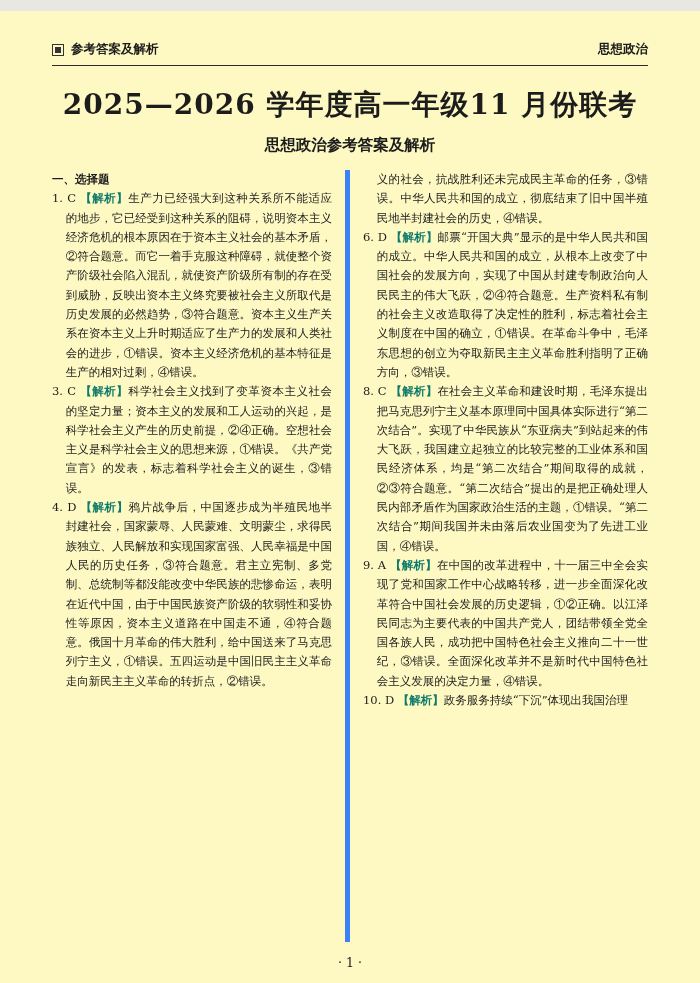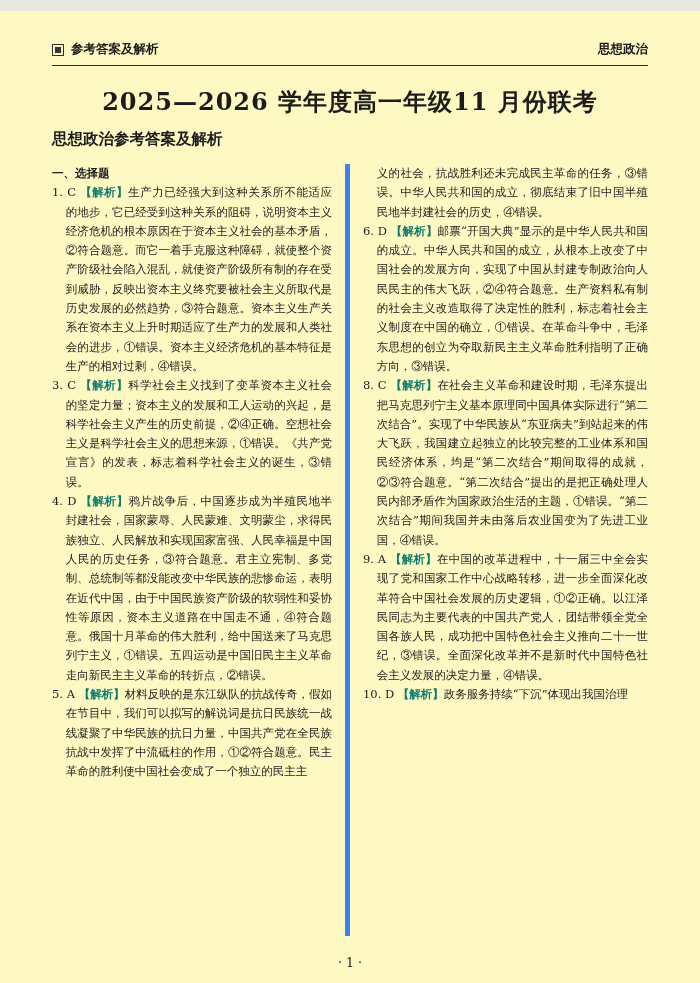--- a/index.html
+++ b/index.html
@@ -24,25 +24,25 @@
     border-bottom:1.5px solid #2b2b2b;
     font-size:12.5px; font-weight:bold;
   }
   .header-left { display:flex; align-items:center; gap:7px; }
   .logo-box {
     width:12px; height:12px; border:1.5px solid #333;
     display:inline-block; position:relative; flex:0 0 auto;
   }
   .logo-box::after { content:""; position:absolute; inset:2px; background:#333; }
   h1.title {
-    text-align:center; font-size:24px; font-weight:bold;
+    text-align:center; font-size:28px; font-weight:bold;
     margin-top:20px; letter-spacing:1px;
   }
   h2.subtitle {
-    text-align:left; font-size:15.5px; font-weight:bold;
+    text-align:center; font-size:15.5px; font-weight:bold;
     margin-top:11px; margin-bottom:14px;
   }
   .columns { display:flex; height:772px; overflow:hidden; }
   .col {
     width:50%;
     font-size:11.5px; line-height:19.3px;
     text-align:justify;
     overflow:hidden;
   }
   .col-left  { padding-right:13px; border-right:5px solid #3b82f6; }
@@ -72,21 +72,20 @@
   <h1 class="title">2025—2026 学年度高一年级11 月份联考</h1>
   <h2 class="subtitle">思想政治参考答案及解析</h2>
 
   <div class="columns">
     <div class="col col-left">
       <p class="section-heading">一、选择题</p>
       <div id="col-left-items">
           <p class="item"><span class="num">1. C </span><span class="tag">【解析】</span><span class="body">生产力已经强大到这种关系所不能适应的地步，它已经受到这种关系的阻碍，说明资本主义经济危机的根本原因在于资本主义社会的基本矛盾，②符合题意。而它一着手克服这种障碍，就使整个资产阶级社会陷入混乱，就使资产阶级所有制的存在受到威胁，反映出资本主义终究要被社会主义所取代是历史发展的必然趋势，③符合题意。资本主义生产关系在资本主义上升时期适应了生产力的发展和人类社会的进步，①错误。资本主义经济危机的基本特征是生产的相对过剩，④错误。</span></p>
           <p class="item"><span class="num">3. C </span><span class="tag">【解析】</span><span class="body">科学社会主义找到了变革资本主义社会的坚定力量；资本主义的发展和工人运动的兴起，是科学社会主义产生的历史前提，②④正确。空想社会主义是科学社会主义的思想来源，①错误。《共产党宣言》的发表，标志着科学社会主义的诞生，③错误。</span></p>
           <p class="item"><span class="num">4. D </span><span class="tag">【解析】</span><span class="body">鸦片战争后，中国逐步成为半殖民地半封建社会，国家蒙辱、人民蒙难、文明蒙尘，求得民族独立、人民解放和实现国家富强、人民幸福是中国人民的历史任务，③符合题意。君主立宪制、多党制、总统制等都没能改变中华民族的悲惨命运，表明在近代中国，由于中国民族资产阶级的软弱性和妥协性等原因，资本主义道路在中国走不通，④符合题意。俄国十月革命的伟大胜利，给中国送来了马克思列宁主义，①错误。五四运动是中国旧民主主义革命走向新民主主义革命的转折点，②错误。</span></p>
-          <p class="item"><span class="num">5. A </span><span class="tag">【解析】</span><span class="body">材料反映的是东江纵队的抗战传奇，假如在节目中，我们可以拟写的解说词是抗日民族统一战线凝聚了中华民族的抗日力量，中国共产党在全民族抗战中发挥了中流砥柱的作用，①②符合题意。民主革命的胜利使中国社会变成了一个独立的民主主</span></p>
         </div>
     </div>
     <div class="col col-right">
       <div id="col-right-items">
           <p class="item cont"><span class="body">义的社会，抗战胜利还未完成民主革命的任务，③错误。中华人民共和国的成立，彻底结束了旧中国半殖民地半封建社会的历史，④错误。</span></p>
           <p class="item"><span class="num">6. D </span><span class="tag">【解析】</span><span class="body">邮票“开国大典”显示的是中华人民共和国的成立。中华人民共和国的成立，从根本上改变了中国社会的发展方向，实现了中国从封建专制政治向人民民主的伟大飞跃，②④符合题意。生产资料私有制的社会主义改造取得了决定性的胜利，标志着社会主义制度在中国的确立，①错误。在革命斗争中，毛泽东思想的创立为夺取新民主主义革命胜利指明了正确方向，③错误。</span></p>
           <p class="item"><span class="num">8. C </span><span class="tag">【解析】</span><span class="body">在社会主义革命和建设时期，毛泽东提出把马克思列宁主义基本原理同中国具体实际进行“第二次结合”。实现了中华民族从“东亚病夫”到站起来的伟大飞跃，我国建立起独立的比较完整的工业体系和国民经济体系，均是“第二次结合”期间取得的成就，②③符合题意。“第二次结合”提出的是把正确处理人民内部矛盾作为国家政治生活的主题，①错误。“第二次结合”期间我国并未由落后农业国变为了先进工业国，④错误。</span></p>
           <p class="item"><span class="num">9. A </span><span class="tag">【解析】</span><span class="body">在中国的改革进程中，十一届三中全会实现了党和国家工作中心战略转移，进一步全面深化改革符合中国社会发展的历史逻辑，①②正确。以江泽民同志为主要代表的中国共产党人，团结带领全党全国各族人民，成功把中国特色社会主义推向二十一世纪，③错误。全面深化改革并不是新时代中国特色社会主义发展的决定力量，④错误。</span></p>
           <p class="item"><span class="num">10. D </span><span class="tag">【解析】</span><span class="body">政务服务持续“下沉”体现出我国治理</span></p>
         </div>

